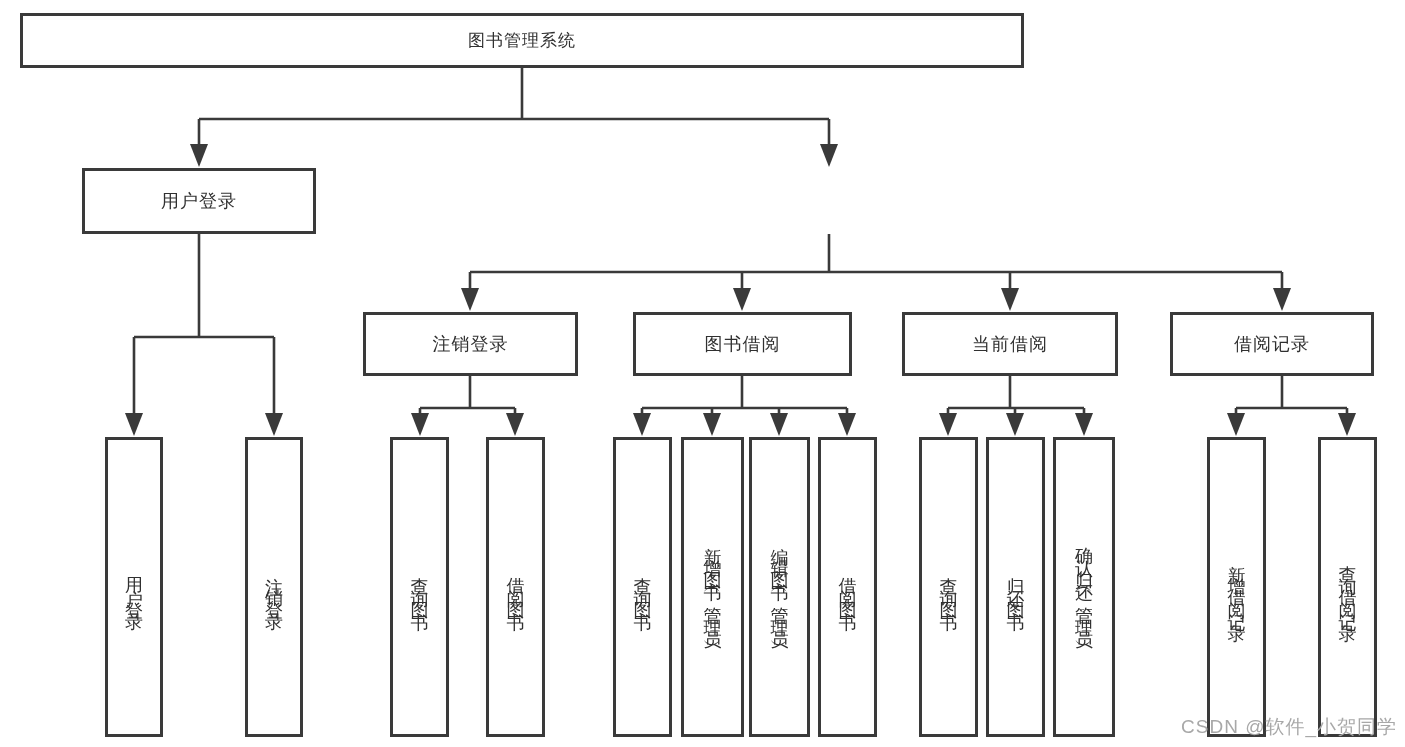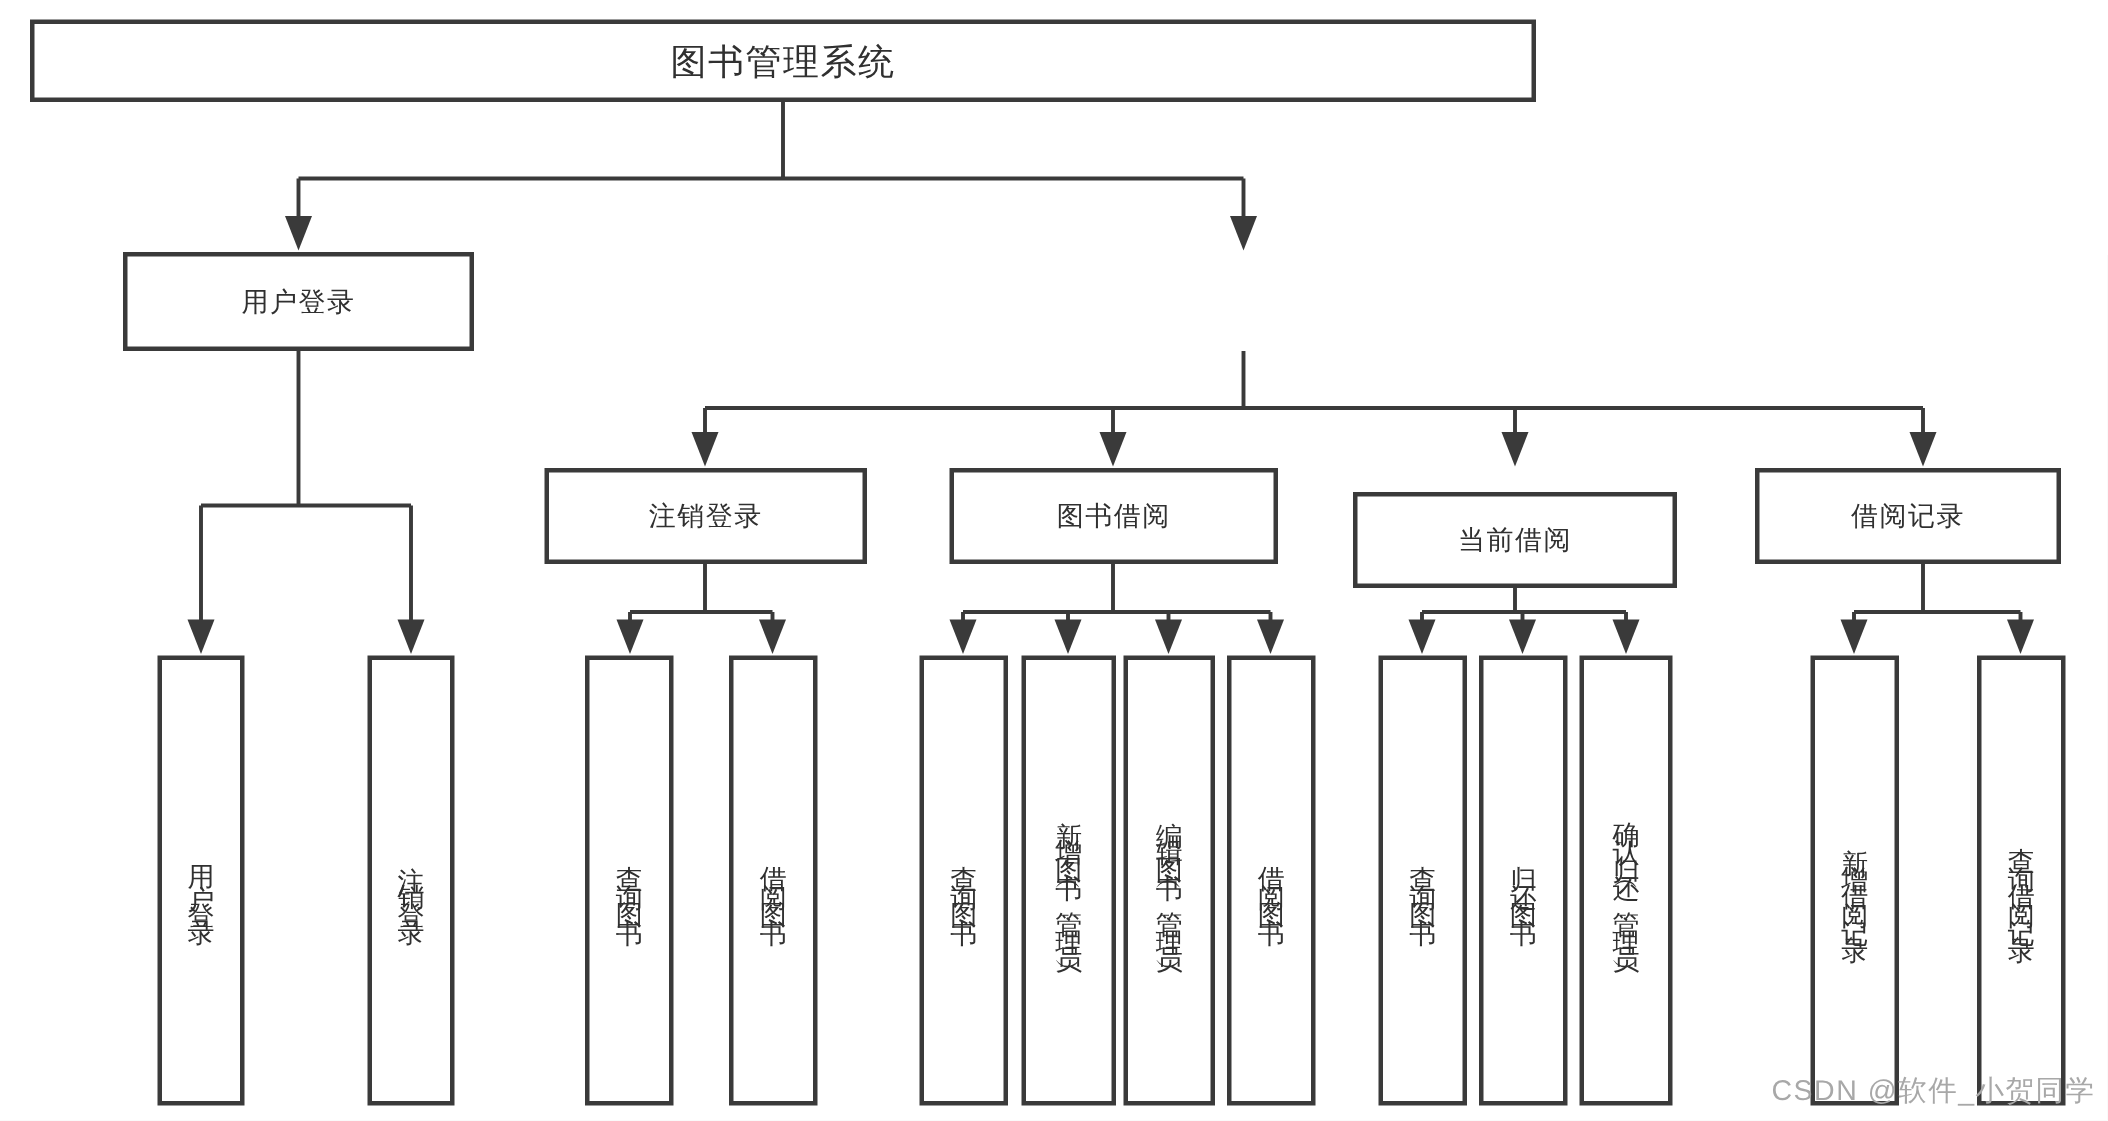--- a/index.html
+++ b/index.html
@@ -26,21 +26,21 @@
   .wires polygon{fill:var(--line);stroke:none;}
   .box{
     position:absolute;
     background:var(--background);
     border:3px solid var(--line);
     color:var(--text);
     display:flex;align-items:center;justify-content:center;
     text-align:center;
   }
   .hbox{font-size:18px;letter-spacing:1px;}
-  .rootbox{font-size:24px;letter-spacing:1px;}
+  .rootbox{font-size:17px;letter-spacing:1px;}
   .vbox span{
     writing-mode:vertical-rl;
     text-orientation:mixed;
     font-size:18px;
     letter-spacing:12px;
     line-height:1;
     white-space:nowrap;
   }
   .watermark{
     position:absolute;
@@ -84,21 +84,21 @@
     <polygon points="1227,413 1245,413 1236,436"></polygon>
     <polygon points="1338,413 1356,413 1347,436"></polygon>
   </svg>
 
   <div class="box rootbox" style="left:20px;top:13px;width:1004px;height:55px;">图书管理系统</div>
 
   <div class="box hbox" style="left:82px;top:168px;width:234px;height:66px;">用户登录</div>
 
   <div class="box hbox" style="left:363px;top:312px;width:215px;height:64px;">注销登录</div>
   <div class="box hbox" style="left:633px;top:312px;width:219px;height:64px;">图书借阅</div>
-  <div class="box hbox" style="left:902px;top:328px;width:216px;height:64px;">当前借阅</div>
+  <div class="box hbox" style="left:902px;top:312px;width:216px;height:64px;">当前借阅</div>
   <div class="box hbox" style="left:1170px;top:312px;width:204px;height:64px;">借阅记录</div>
 
   <div class="box vbox" style="left:105px;top:437px;width:58px;height:300px;">
     <span>用户登录</span>
   </div>
   <div class="box vbox" style="left:245px;top:437px;width:58px;height:300px;">
     <span>注销登录</span>
   </div>
 
   <div class="box vbox" style="left:390px;top:437px;width:59px;height:300px;">

